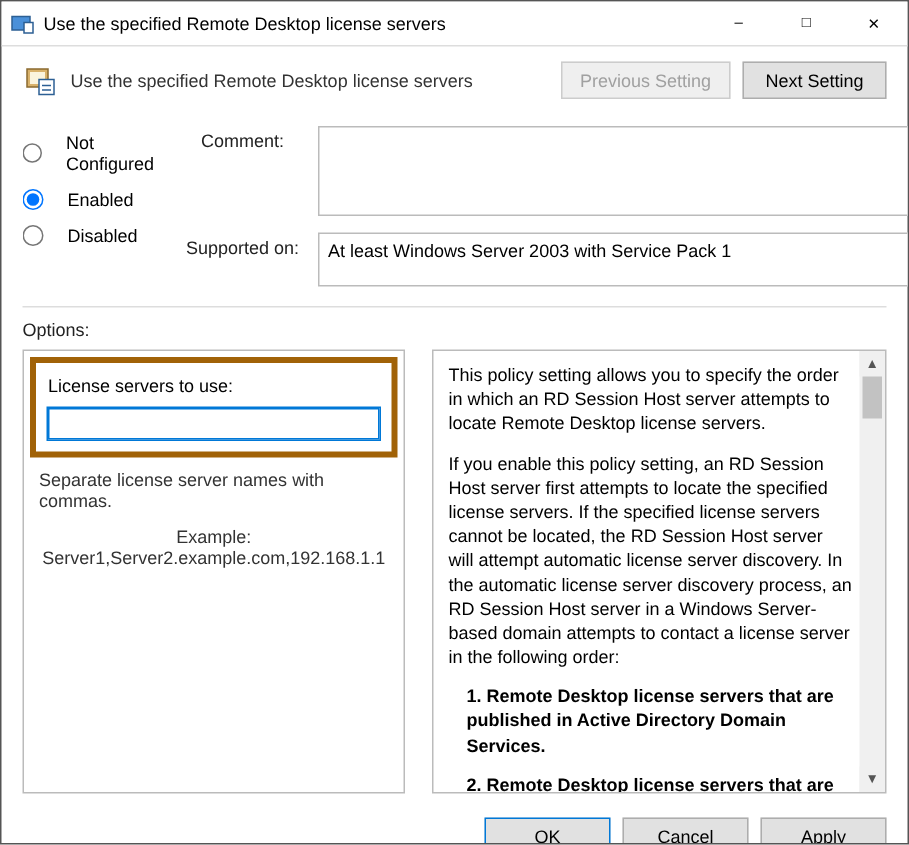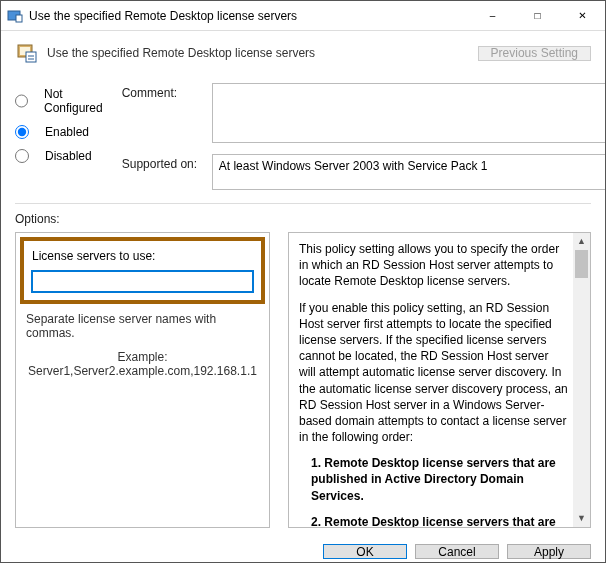--- a/index.html
+++ b/index.html
@@ -43,38 +43,38 @@
   }
   .header-icon {
     width: 24px; height: 24px;
     display:flex;align-items:center;justify-content:center;
   }
   .header-title { font-size: 12px; color:#333; }
   .nav-buttons { margin-left: auto; display: flex; gap: 8px; }
   .gp-button {
     padding: 4px 12px;
     min-width: 96px;
-    height: 15px;
+    height: 25px;
     background: #e1e1e1;
     border: 1px solid #adadad;
     font-size: 12px;
     font-family: inherit;
     display:flex;align-items:center;justify-content:center;
   }
   .gp-button:disabled { color: #a0a0a0; background:#efefef; border-color:#ccc;}
 
   .settings-row {
     display:flex; margin-top: 18px; gap: 18px;
   }
   .radios { width: 122px; display:flex; flex-direction:column; gap:10px; padding-top:4px;}
   .radio-item { display:flex; align-items:center; gap:16px; }
   .radio-item input { margin:0; width:14px;height:14px;}
   .labels-col { display:flex; flex-direction:column; gap:8px; }
   .label-stack { display:flex; align-items:flex-start; gap:10px;}
-  .field-label { width: 80px; text-align:left; color:#222; padding-top:3px;}
+  .field-label { width: 80px; text-align:center; color:#222; padding-top:3px;}
   .textbox-wrap { position:relative; }
   .comment-box {
     width: 410px; height: 60px;
     border: 1px solid #bbb;
     padding: 4px 16px 4px 6px;
     font-family: inherit; font-size:12px;
     resize: none;
     background:#fff;
   }
   .supported-box {
@@ -173,20 +173,21 @@
       <svg width="22" height="22" viewBox="0 0 22 22">
           <rect x="2" y="3" width="14" height="12" fill="#d9b26b" stroke="#8a6a2f"></rect>
           <rect x="4" y="5" width="10" height="8" fill="#fbf4dd"></rect>
           <rect x="10" y="10" width="10" height="10" fill="#fff" stroke="#2c5f94"></rect>
           <path d="M12 14 h6 M12 17 h6" stroke="#2c5f94"></path>
         </svg>
     </span>
     <span class="header-title">Use the specified Remote Desktop license servers</span>
     <div class="nav-buttons">
       <button class="gp-button" disabled="">Previous Setting</button>
+      <button class="gp-button">Next Setting</button>
     </div>
   </div>
 
   <div class="settings-row">
     <div class="radios">
       <label class="radio-item">
         <input type="radio" name="state" style="">
         <span>Not Configured</span>
       </label>
       <label class="radio-item">

